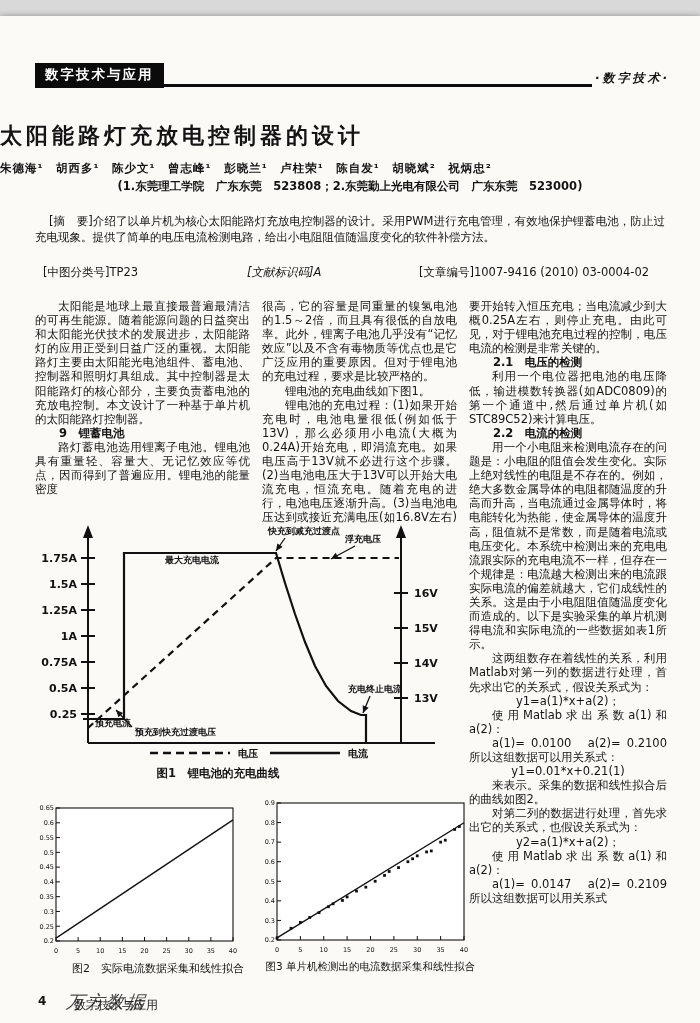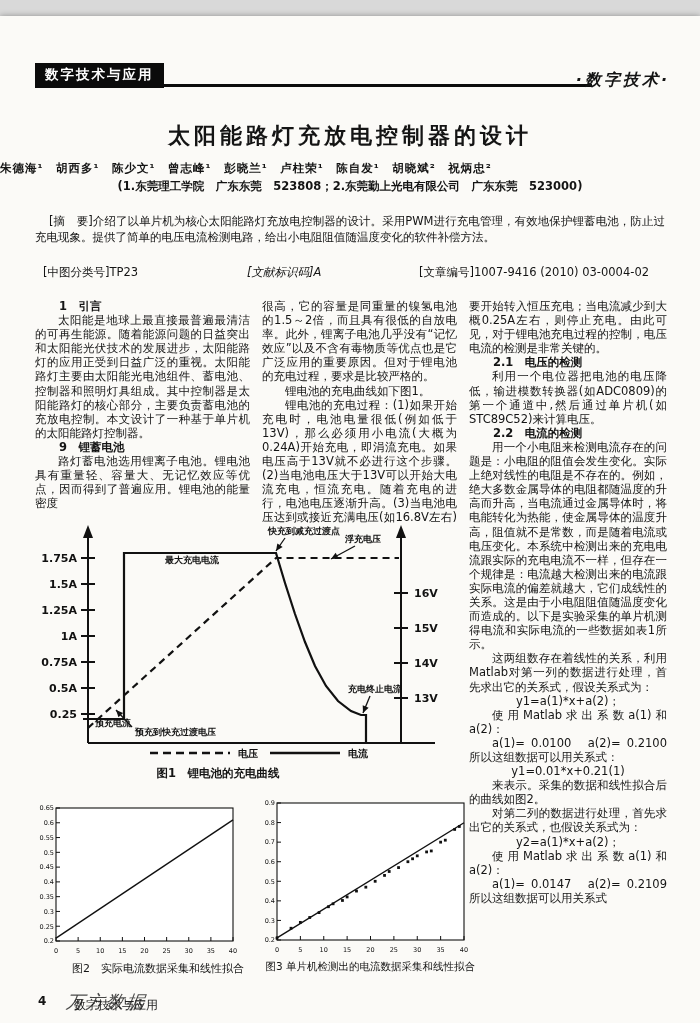--- a/index.html
+++ b/index.html
@@ -4,23 +4,23 @@
 <style>
   html,body{margin:0;padding:0;background:#d9d9d9;}
   .page{position:relative;width:700px;height:1023px;background:#fbfaf7;color:#141414;
         font-family:"DejaVu Sans","Liberation Sans",sans-serif;overflow:hidden;
         box-shadow:0 0 6px rgba(0,0,0,.35);margin:16px auto;}
   
   .journal-badge{position:absolute;left:35px;top:47px;background:#0b0b0b;color:#fff;
         font-weight:bold;font-size:13.5px;letter-spacing:2px;padding:3px 10px 4px;}
   .header-rule{position:absolute;left:35px;top:68px;width:557px;height:3px;background:#0b0b0b;}
   .section-label{position:absolute;right:30px;top:54px;font-weight:bold;font-style:italic;
-        font-size:16px;letter-spacing:3px;}
-  
-  .title{position:absolute;top:90px;left:0;width:100%;text-align:center;
+        font-size:12px;letter-spacing:3px;}
+  
+  .title{position:absolute;top:90px;left:0;width:100%;text-align:left;
         font-size:22px;font-weight:bold;letter-spacing:4px;}
   .authors{position:absolute;top:145px;left:0;width:100%;text-align:left;
         font-size:11.5px;font-weight:bold;letter-spacing:1px;}
   .affiliation{position:absolute;top:163px;left:0;width:100%;text-align:center;
         font-size:11.5px;font-weight:bold;}
   
   .abstract{position:absolute;left:35px;top:198px;width:630px;font-size:11.5px;
         line-height:15.5px;text-align:justify;text-justify:inter-character;}
   .abstract .abs{margin:0;text-indent:14px;}
   .abstract .kw{margin:2px 0 0 0;padding-left:8px;}
@@ -68,21 +68,20 @@
   <div class="abstract">
     <p class="abs">[摘　要]介绍了以单片机为核心太阳能路灯充放电控制器的设计。采用PWM进行充电管理，有效地保护锂蓄电池，防止过充电现象。提供了简单的电压电流检测电路，给出小电阻阻值随温度变化的软件补偿方法。</p>
   </div>
   <div class="meta-row">
     <span>[中图分类号]TP23</span>
     <span>[文献标识码]A</span>
     <span>[文章编号]1007-9416 (2010) 03-0004-02</span>
   </div>
 
   <div class="col" id="col1">
-      <p class="h">1　引言</p>
       <p class="p">太阳能是地球上最直接最普遍最清洁的可再生能源。随着能源问题的日益突出和太阳能光伏技术的发展进步，太阳能路灯的应用正受到日益广泛的重视。太阳能路灯主要由太阳能光电池组件、蓄电池、控制器和照明灯具组成。其中控制器是太阳能路灯的核心部分，主要负责蓄电池的充放电控制。本文设计了一种基于单片机的太阳能路灯控制器。</p>
       <p class="h">9　锂蓄电池</p>
       <p class="p">路灯蓄电池选用锂离子电池。锂电池具有重量轻、容量大、无记忆效应等优点，因而得到了普遍应用。锂电池的能量密度</p>
     </div>
   <div class="col" id="col2">
       <p class="cont">很高，它的容量是同重量的镍氢电池的1.5～2倍，而且具有很低的自放电率。此外，锂离子电池几乎没有“记忆效应”以及不含有毒物质等优点也是它广泛应用的重要原因。但对于锂电池的充电过程，要求是比较严格的。</p>
       <p class="p">锂电池的充电曲线如下图1。</p>
       <p class="p">锂电池的充电过程：(1)如果开始充电时，电池电量很低(例如低于13V)，那么必须用小电流(大概为0.24A)开始充电，即涓流充电。如果电压高于13V就不必进行这个步骤。(2)当电池电压大于13V可以开始大电流充电，恒流充电。随着充电的进行，电池电压逐渐升高。(3)当电池电压达到或接近充满电压(如16.8V左右)时，则</p>
     </div>
   <div class="col" id="col3">

